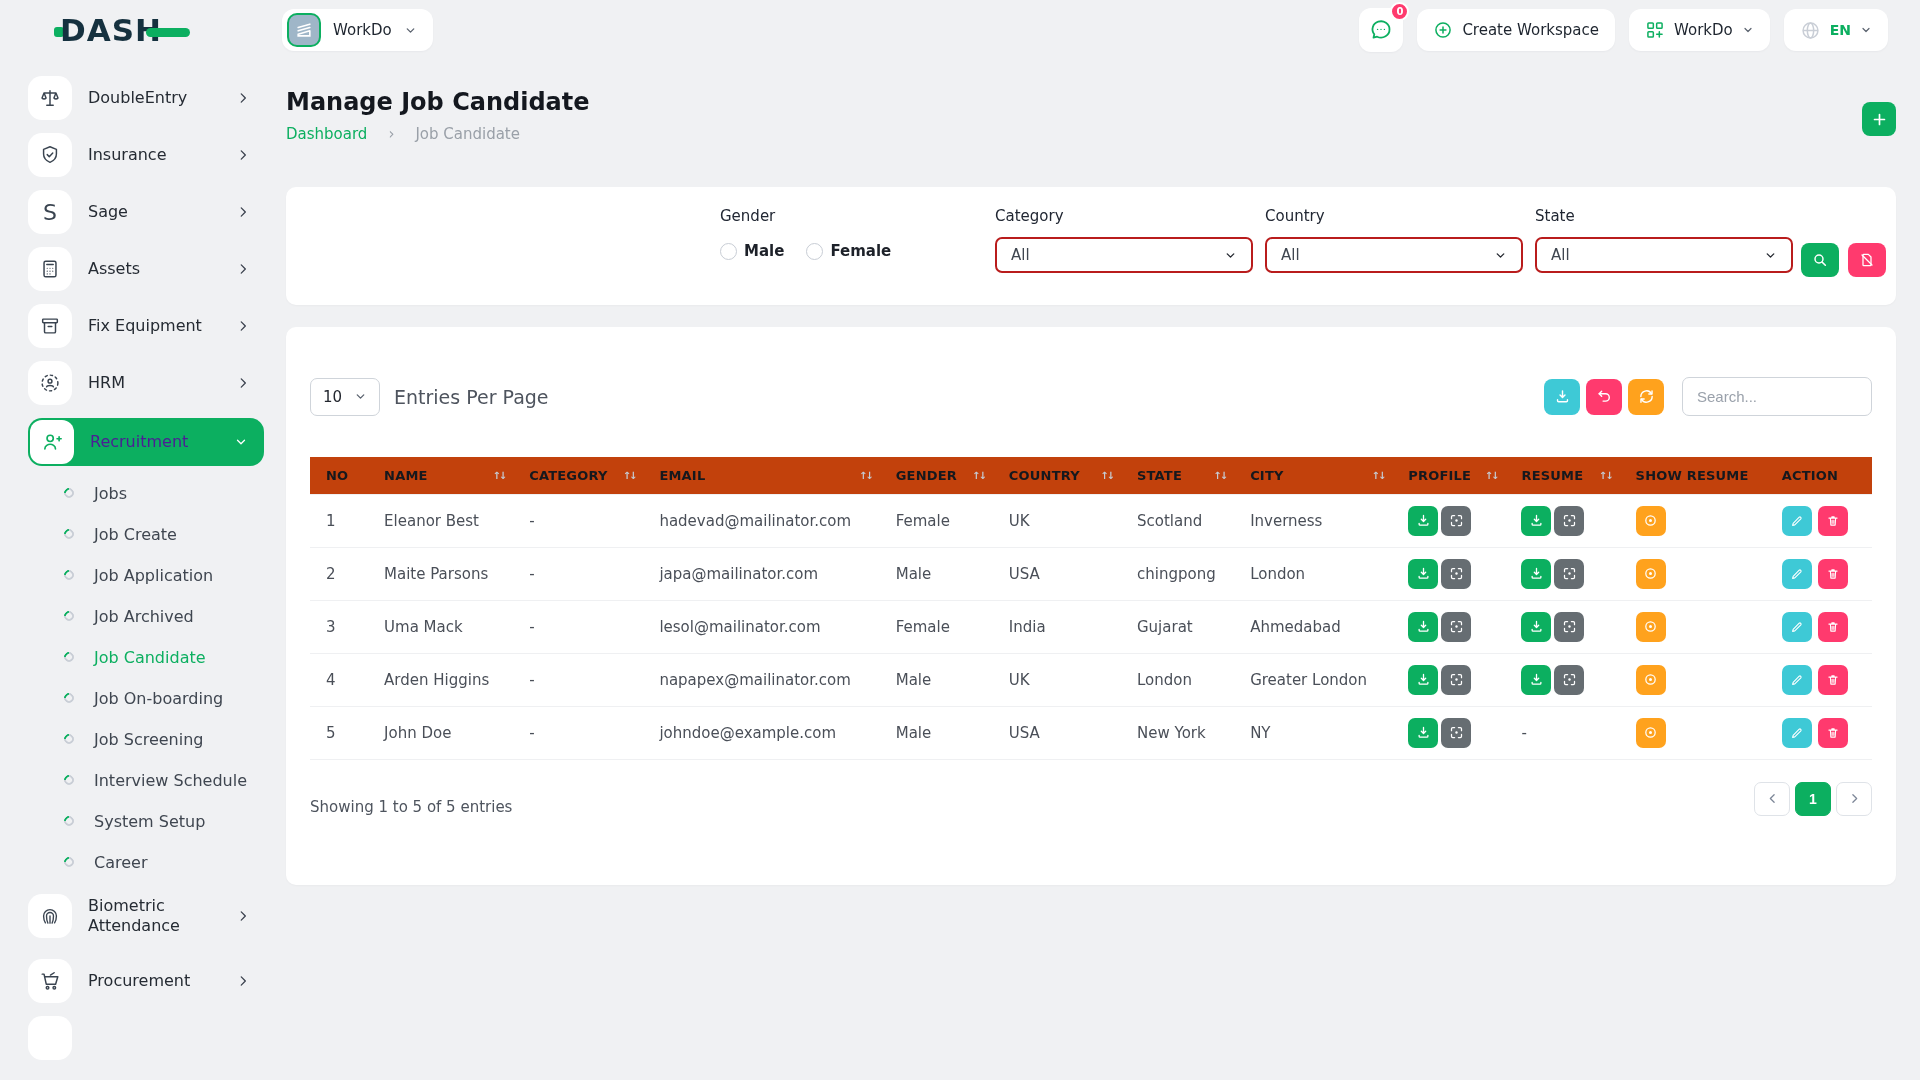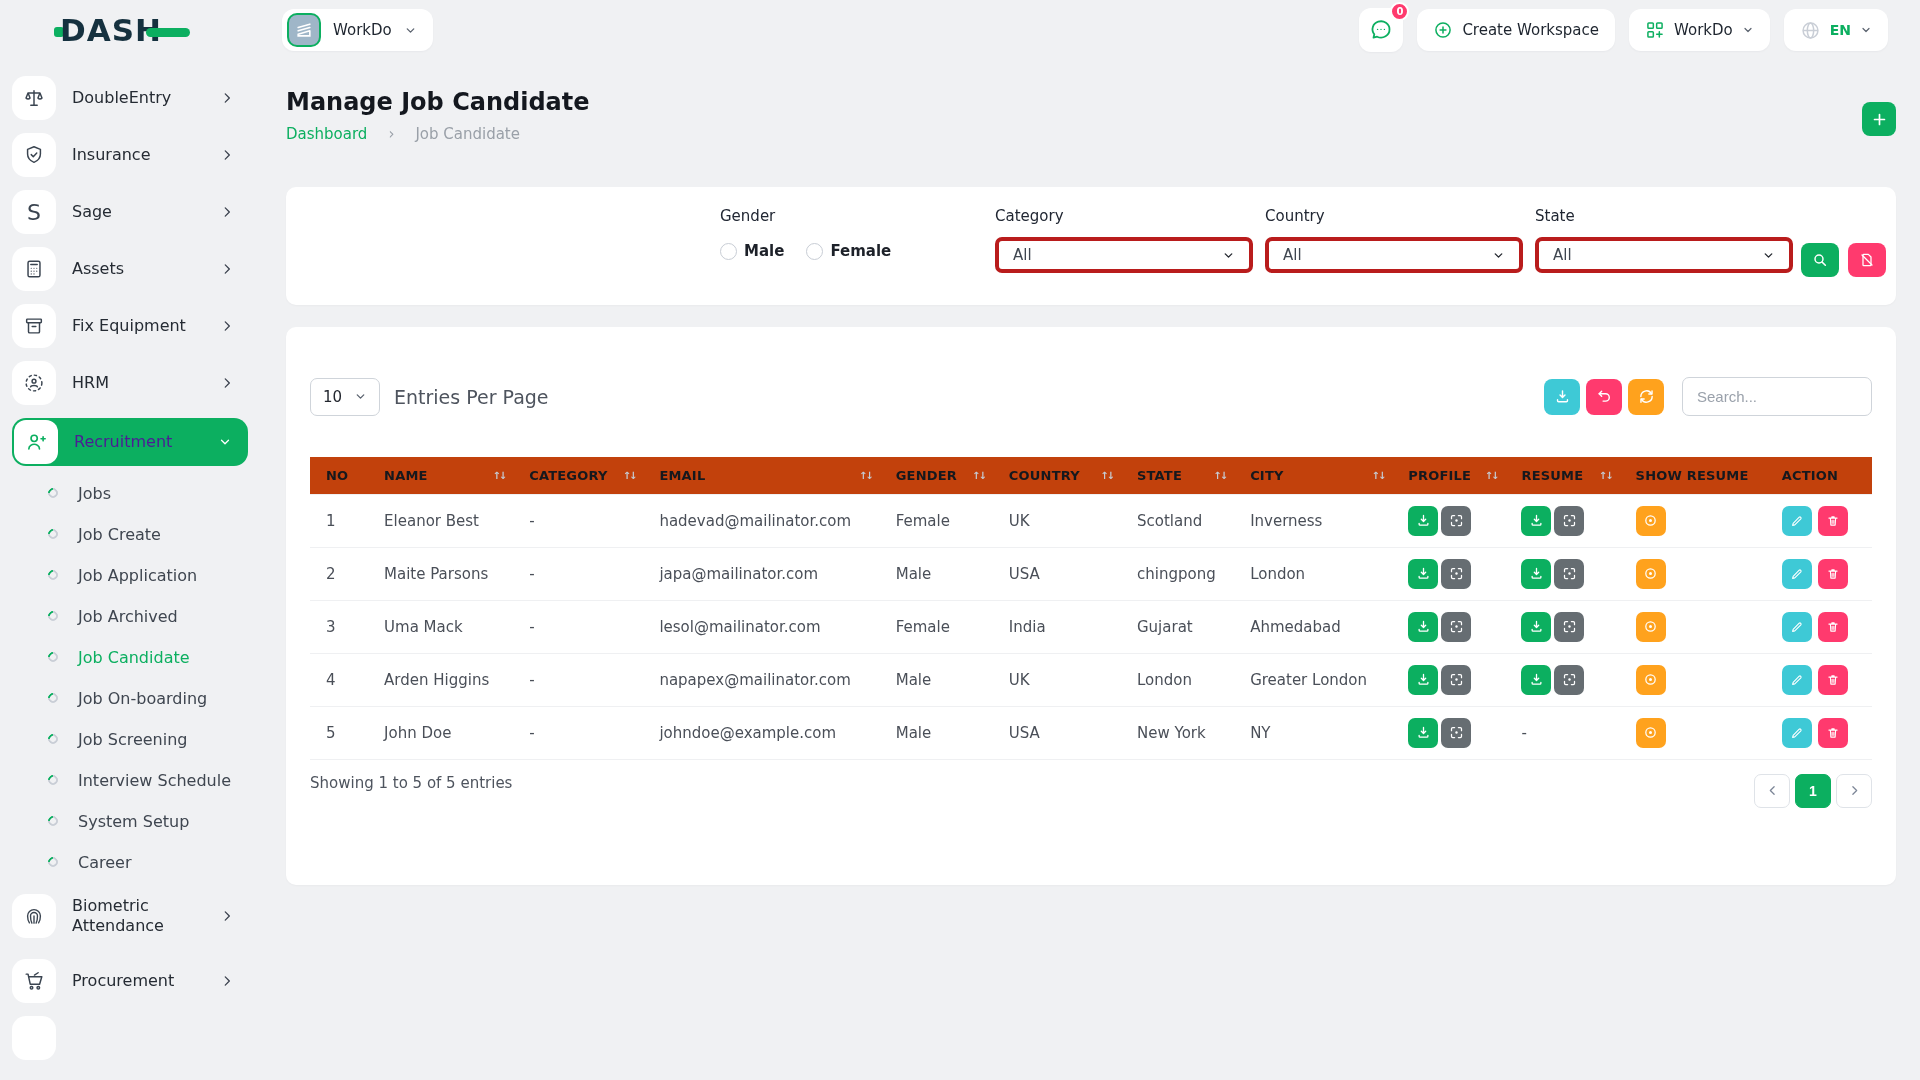--- a/index.html
+++ b/index.html
@@ -17,21 +17,21 @@
   .ws-name { font-size:15px; color:#1d242e; font-weight:500; }
   .chev { color:#5a626e; }
   .top-right { margin-left:auto; display:flex; align-items:center; gap:14px; }
   .icon-btn { position:relative; width:44px; height:44px; background:#fff; border-radius:12px; display:flex; align-items:center; justify-content:center; box-shadow:0 1px 2px rgba(20,30,40,.04); cursor:pointer; color:#0CAF60; }
   .badge { position:absolute; top:-6px; right:-6px; min-width:19px; height:19px; border-radius:10px; background:#FF3A6E; color:#fff; font-size:10px; font-weight:700; display:flex; align-items:center; justify-content:center; border:2px solid #fff; }
   .pill { height:42px; background:#fff; border-radius:12px; display:flex; align-items:center; gap:9px; padding:0 16px; box-shadow:0 1px 2px rgba(20,30,40,.04); font-size:15px; color:#1d242e; cursor:pointer; }
   .pill .green { color:#0CAF60; }
   .pill .lang { color:#0CAF60; font-weight:600; font-size:14px; }
 
   
-  .sidebar { position:absolute; top:60px; left:0; bottom:0; width:260px; padding:16px 12px 0 12px; overflow:hidden; }
+  .sidebar { position:absolute; top:60px; left:16px; bottom:0; width:260px; padding:16px 12px 0 12px; overflow:hidden; }
   .side-item { display:flex; align-items:center; height:44px; margin-bottom:13px; cursor:pointer; }
   .side-ic { width:44px; height:44px; border-radius:14px; background:#fff; display:flex; align-items:center; justify-content:center; color:#3A4450; flex:0 0 44px; }
   .side-label { margin-left:16px; font-size:16px; color:#252b33; font-weight:500; line-height:1.25; }
   .side-chev { margin-left:auto; margin-right:14px; color:#39404c; }
   .side-item.active { background:#0CAF60; border-radius:14px; height:48px; padding:2px; margin-bottom:10px; }
   .side-item.active .side-ic { color:#0CAF60; border-radius:12px; }
   .side-item.active .side-label { color:#4c1d95; font-weight:400; }
   .side-item.active .side-chev { color:#fff; }
   .sub-item { display:flex; align-items:center; height:34px; margin:7px 0 7px 0; padding-left:36px; cursor:pointer; }
   .bullet { width:10px; height:10px; border-radius:50%; border:2px solid #c9ced6; border-left-color:#0CAF60; transform:rotate(45deg); flex:0 0 10px; }
@@ -53,21 +53,21 @@
   .filter-card { margin-top:44px; height:118px; padding:20px 24px; display:flex; }
   .f-spacer { width:410px; flex:0 0 410px; }
   .f-group { display:flex; flex-direction:column; }
   .f-label { font-size:15px; color:#212733; }
   .f-gender { width:275px; flex:0 0 275px; }
   .radio-row { display:flex; align-items:center; gap:22px; margin-top:17px; }
   .radio-opt { display:flex; align-items:center; gap:7px; }
   .radio-opt input { appearance:none; -webkit-appearance:none; width:17px; height:17px; border:1.5px solid #c8cdd5; border-radius:50%; background:#fff; cursor:pointer; }
   .radio-text { font-size:15px; font-weight:600; color:#1d2129; }
   .f-sel-group { width:258px; flex:0 0 258px; margin-right:12px; }
-  .select { margin-top:12px; height:36px; border:4px solid #b91c1c; border-radius:7px; display:flex; align-items:center; padding:0 14px; font-size:15px; color:#3f4650; cursor:pointer; }
+  .select { margin-top:12px; height:36px; border:2px solid #b91c1c; border-radius:7px; display:flex; align-items:center; padding:0 14px; font-size:15px; color:#3f4650; cursor:pointer; }
   .select .chev { margin-left:auto; color:#23272f; }
   .f-actions { display:flex; align-items:flex-end; gap:9px; padding-bottom:8px; margin-left:8px; }
   .sq-btn { width:38px; height:34px; border-radius:8px; border:none; display:flex; align-items:center; justify-content:center; color:#fff; cursor:pointer; }
   .bg-green { background:#0CAF60; } .bg-pink { background:#FF3A6E; } .bg-cyan { background:#3EC9D6; } .bg-orange { background:#FFA21D; } .bg-gray { background:#666D72; }
 
   .table-card { margin-top:22px; height:558px; padding:50px 24px 12px 24px; }
   .toolbar { display:flex; align-items:center; }
   .perpage { width:70px; height:38px; border:1px solid #cfd4da; border-radius:7px; display:flex; align-items:center; padding:0 12px; font-size:15px; color:#23272f; cursor:pointer; }
   .perpage .chev { margin-left:auto; }
   .perpage-label { margin-left:14px; font-size:19px; color:#4e545e; }
@@ -79,21 +79,21 @@
   table { margin-top:41px; width:100%; border-collapse:collapse; table-layout:fixed; }
   thead th { background:#c2410c; height:37px; text-align:left; padding:0 8px 0 16px; font-size:13px; font-weight:700; color:#16181d; text-transform:uppercase; letter-spacing:.2px; }
   thead th .th-in { display:flex; align-items:center; }
   .sort { margin-left:auto; font-size:10px; color:#c6cbd3; letter-spacing:-2px; cursor:pointer; }
   tbody td { height:53px; padding:0 8px 0 16px; font-size:15px; color:#4a4f58; border-bottom:1px solid #eff0f2; }
   tbody tr:first-child td { border-top:1px solid #eff0f2; }
   .btn-sm { width:30px; height:30px; border-radius:7px; border:none; display:inline-flex; align-items:center; justify-content:center; color:#fff; cursor:pointer; vertical-align:middle; }
   .btn-pair { display:flex; gap:3px; }
   .action-pair { display:flex; gap:6px; }
 
-  .tfoot { display:flex; align-items:flex-start; margin-top:14px; }
+  .tfoot { display:flex; align-items:flex-end; margin-top:22px; }
   .summary { font-size:15px; color:#4e545e; }
   .pager { margin-left:auto; display:flex; gap:5px; }
   .page-btn { width:36px; height:34px; border-radius:7px; border:1px solid #dfe3e8; background:#fff; color:#7c8697; display:flex; align-items:center; justify-content:center; font-size:14px; cursor:pointer; }
   .page-btn.current { background:#0CAF60; border-color:#0CAF60; color:#fff; font-weight:600; }
 </style>
 </head>
 <body>
 
 <div class="topbar">
   <div class="logo">

